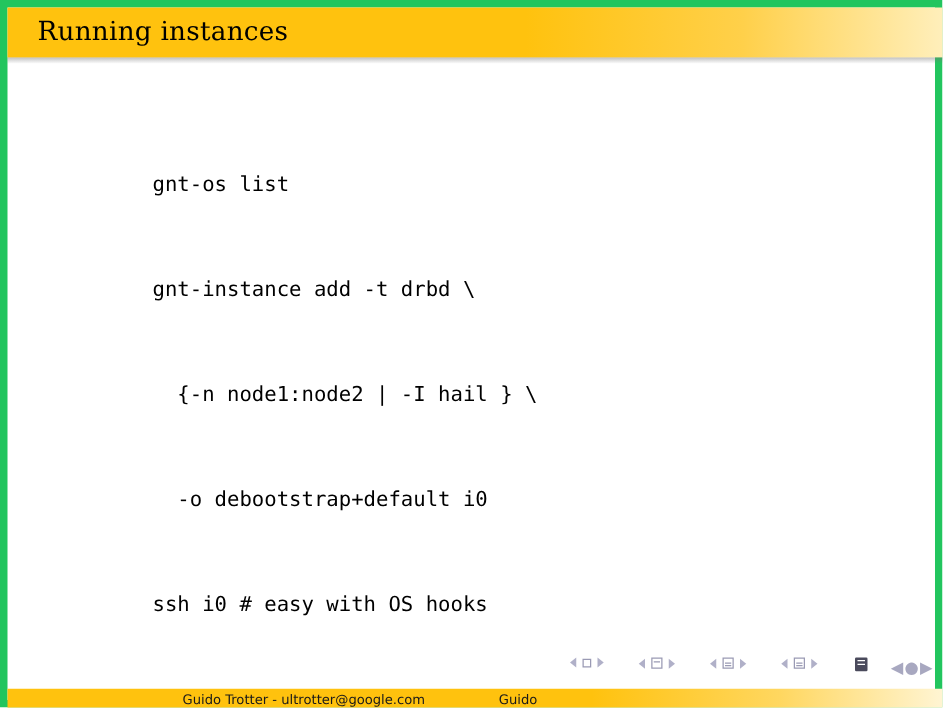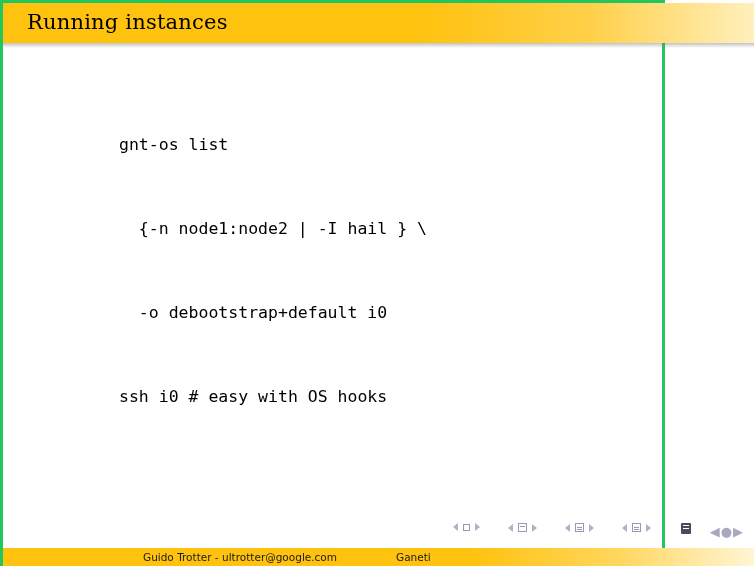--- a/index.html
+++ b/index.html
@@ -9,25 +9,25 @@
   }
   body {
     width: 754px;
     height: 566px;
     font-family: "DejaVu Serif", serif;
     overflow: hidden;
     position: relative;
   }
   .slide {
     position: relative;
-    width: 665px;
+    width: 754px;
     height: 566px;
     background: #ffffff;
     box-sizing: border-box;
-    border: 3px solid #22c55e;
+    border: 6px solid #22c55e;
   }
   
   .header {
     position: absolute;
     left: 0;
     top: 0;
     width: 754px;
     height: 40px;
     background: linear-gradient(to right, #ffc20e 0%, #ffc20e 55%, #ffd04a 78%, #fff0bf 100%);
   }
@@ -196,20 +196,21 @@
 <div class="slide">
 
   <div class="header">
     <div class="header-title">Running instances</div>
   </div>
   <div class="header-shadow"></div>
 
   <div class="content">
     <div class="code-block">
       <div class="code-line">gnt-os list</div>
+      <div class="code-line">gnt-instance add -t drbd \</div>
       <div class="code-line">  {-n node1:node2 | -I hail } \</div>
       <div class="code-line">  -o debootstrap+default i0</div>
       <div class="code-line">ssh i0 # easy with OS hooks</div>
       
       
     </div>
   </div>
 
   <div class="navbar">
     <div class="nav-group" style="left:450px;">
@@ -233,16 +234,16 @@
       <span class="nav-tri-r"></span>
     </div>
     <div class="nav-group" style="left:678px;">
       <span class="nav-dark"></span>
     </div>
     <div class="nav-dots">◀●▶</div>
   </div>
 
   <div class="footer">
     <div class="footer-author">Guido Trotter - ultrotter@google.com</div>
-    <div class="footer-project">Ganeti</div>
+    <div class="footer-project">Guido</div>
   </div>
 
 </div>
 
 </body></html>

